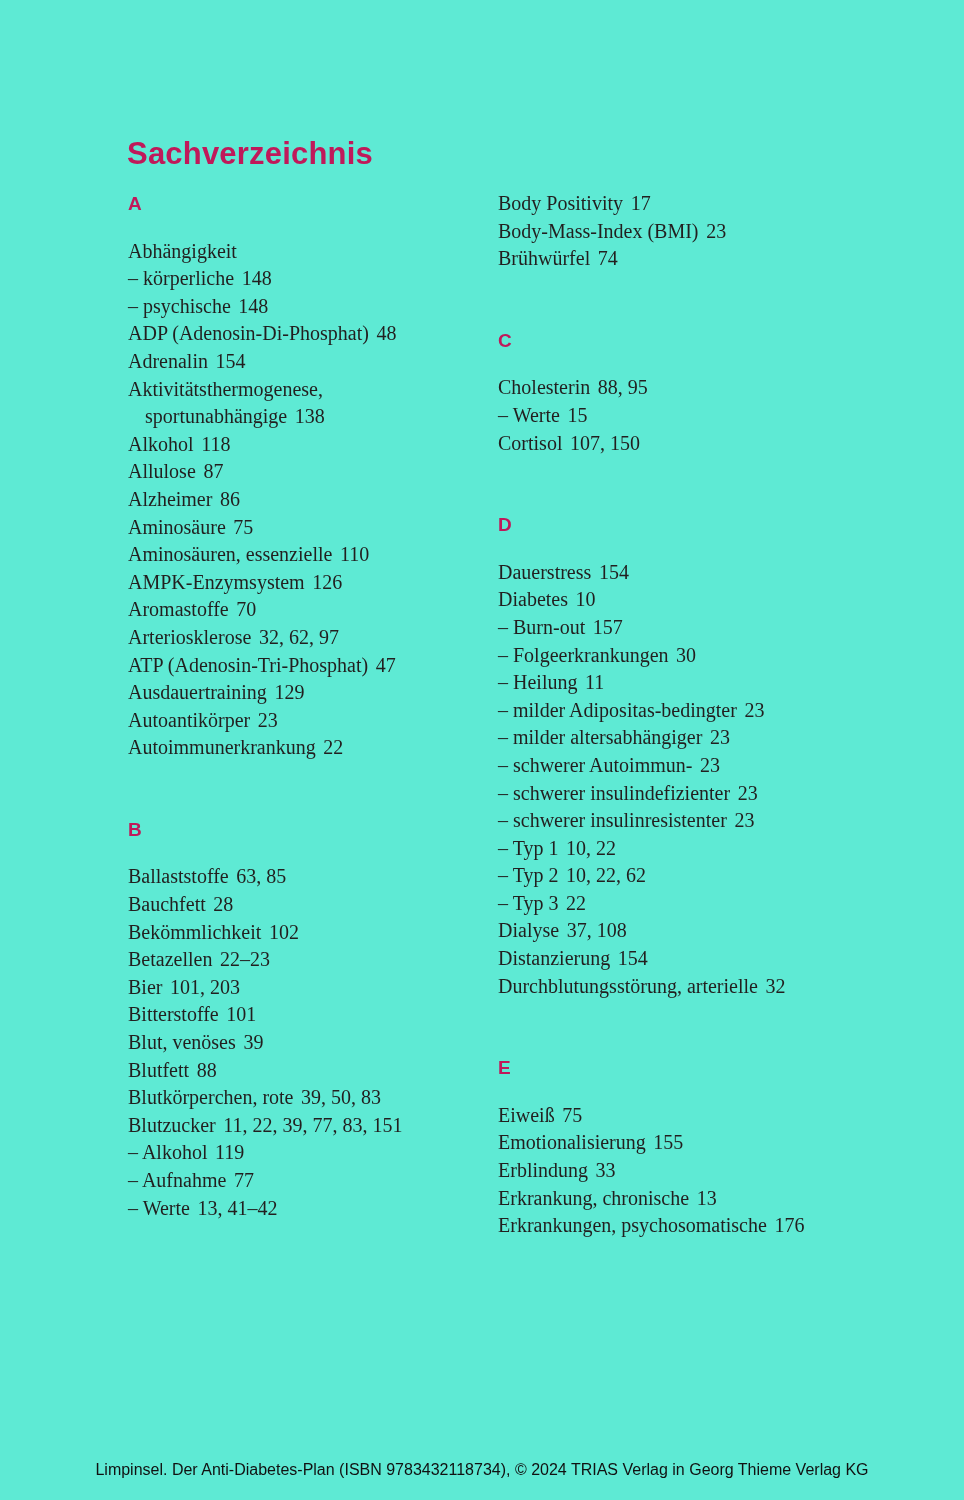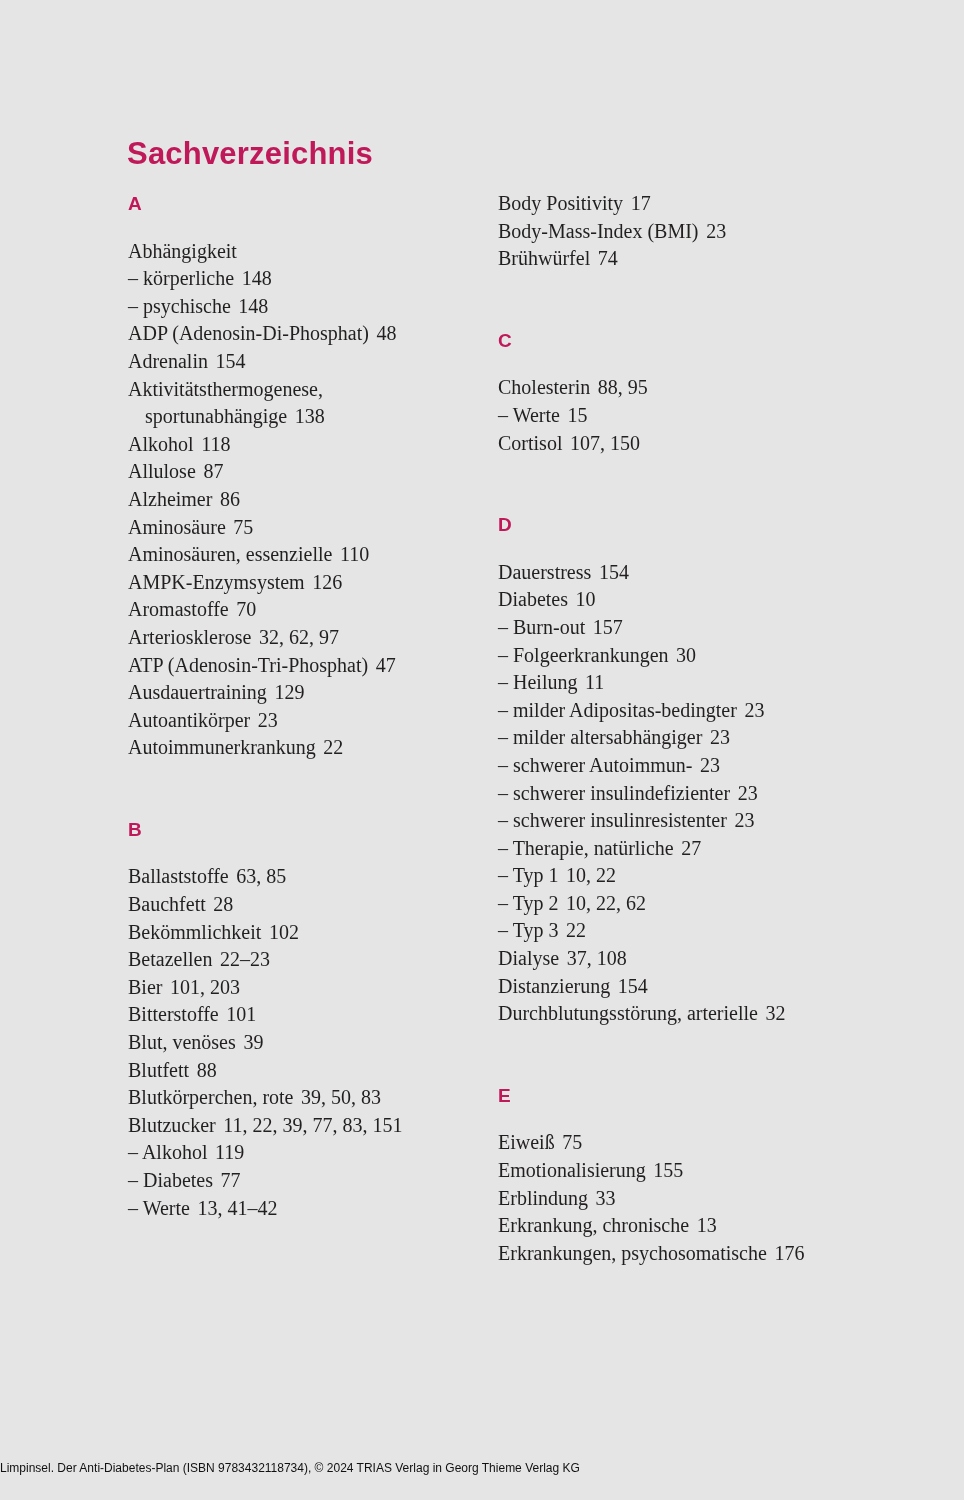--- a/index.html
+++ b/index.html
@@ -1,21 +1,21 @@
 <!DOCTYPE html>
 <html style="--accent: #c0195a;"><head>
 <meta charset="utf-8">
 <style>
   * { margin: 0; padding: 0; box-sizing: border-box; }
   html, body { background: #ffffff; }
   .page {
     position: relative;
     width: 964px;
     height: 1500px;
-    background: #e5e5e5;
+    background: #5eead4;
     overflow: hidden;
     font-family: "Liberation Serif", "DejaVu Serif", serif;
     color: #221f1f;
   }
   .page-title {
     position: absolute;
     left: 127px;
     top: 136px;
     font-family: "Liberation Sans", "DejaVu Sans", sans-serif;
     font-weight: bold;
@@ -44,23 +44,23 @@
     line-height: 27.6px;
     white-space: nowrap;
   }
   .entry.cont { padding-left: 17px; }
   .entry .pgs { margin-left: 0.38em; }
   .footer {
     position: absolute;
     left: 0;
     top: 1461px;
     width: 100%;
-    text-align: left;
+    text-align: center;
     font-family: "Liberation Sans", "DejaVu Sans", sans-serif;
-    font-size: 12px;
+    font-size: 16px;
     color: #111111;
   }
 </style>
 </head>
 <body>
 
 <div class="page">
   <h1 class="page-title">Sachverzeichnis</h1>
 
   <div class="col col-left">
@@ -89,21 +89,21 @@
       <div class="entry"><span class="lbl">Bauchfett</span><span class="pgs">28</span></div>
       <div class="entry"><span class="lbl">Bekömmlichkeit</span><span class="pgs">102</span></div>
       <div class="entry"><span class="lbl">Betazellen</span><span class="pgs">22–23</span></div>
       <div class="entry"><span class="lbl">Bier</span><span class="pgs">101, 203</span></div>
       <div class="entry"><span class="lbl">Bitterstoffe</span><span class="pgs">101</span></div>
       <div class="entry"><span class="lbl">Blut, venöses</span><span class="pgs">39</span></div>
       <div class="entry"><span class="lbl">Blutfett</span><span class="pgs">88</span></div>
       <div class="entry"><span class="lbl">Blutkörperchen, rote</span><span class="pgs">39, 50, 83</span></div>
       <div class="entry"><span class="lbl">Blutzucker</span><span class="pgs">11, 22, 39, 77, 83, 151</span></div>
       <div class="entry"><span class="lbl">– Alkohol</span><span class="pgs">119</span></div>
-      <div class="entry"><span class="lbl">– Diabetes</span><span class="pgs">77</span></div>
+      <div class="entry"><span class="lbl">– Aufnahme</span><span class="pgs">77</span></div>
       <div class="entry"><span class="lbl">– Werte</span><span class="pgs">13, 41–42</span></div>
     </div>
 
   <div class="col col-right">
       <div class="entry"><span class="lbl">Body Positivity</span><span class="pgs">17</span></div>
       <div class="entry"><span class="lbl">Body-Mass-Index (BMI)</span><span class="pgs">23</span></div>
       <div class="entry"><span class="lbl">Brühwürfel</span><span class="pgs">74</span></div>
       <div class="section-letter">C</div>
       <div class="entry"><span class="lbl">Cholesterin</span><span class="pgs">88, 95</span></div>
       <div class="entry"><span class="lbl">– Werte</span><span class="pgs">15</span></div>
@@ -112,21 +112,20 @@
       <div class="entry"><span class="lbl">Dauerstress</span><span class="pgs">154</span></div>
       <div class="entry"><span class="lbl">Diabetes</span><span class="pgs">10</span></div>
       <div class="entry"><span class="lbl">– Burn-out</span><span class="pgs">157</span></div>
       <div class="entry"><span class="lbl">– Folgeerkrankungen</span><span class="pgs">30</span></div>
       <div class="entry"><span class="lbl">– Heilung</span><span class="pgs">11</span></div>
       <div class="entry"><span class="lbl">– milder Adipositas-bedingter</span><span class="pgs">23</span></div>
       <div class="entry"><span class="lbl">– milder altersabhängiger</span><span class="pgs">23</span></div>
       <div class="entry"><span class="lbl">– schwerer Autoimmun-</span><span class="pgs">23</span></div>
       <div class="entry"><span class="lbl">– schwerer insulindefizienter</span><span class="pgs">23</span></div>
       <div class="entry"><span class="lbl">– schwerer insulinresistenter</span><span class="pgs">23</span></div>
-      <div class="entry"><span class="lbl">– Therapie, natürliche</span><span class="pgs">27</span></div>
       <div class="entry"><span class="lbl">– Typ 1</span><span class="pgs">10, 22</span></div>
       <div class="entry"><span class="lbl">– Typ 2</span><span class="pgs">10, 22, 62</span></div>
       <div class="entry"><span class="lbl">– Typ 3</span><span class="pgs">22</span></div>
       <div class="entry"><span class="lbl">Dialyse</span><span class="pgs">37, 108</span></div>
       <div class="entry"><span class="lbl">Distanzierung</span><span class="pgs">154</span></div>
       <div class="entry"><span class="lbl">Durchblutungsstörung, arterielle</span><span class="pgs">32</span></div>
       <div class="section-letter">E</div>
       <div class="entry"><span class="lbl">Eiweiß</span><span class="pgs">75</span></div>
       <div class="entry"><span class="lbl">Emotionalisierung</span><span class="pgs">155</span></div>
       <div class="entry"><span class="lbl">Erblindung</span><span class="pgs">33</span></div>

